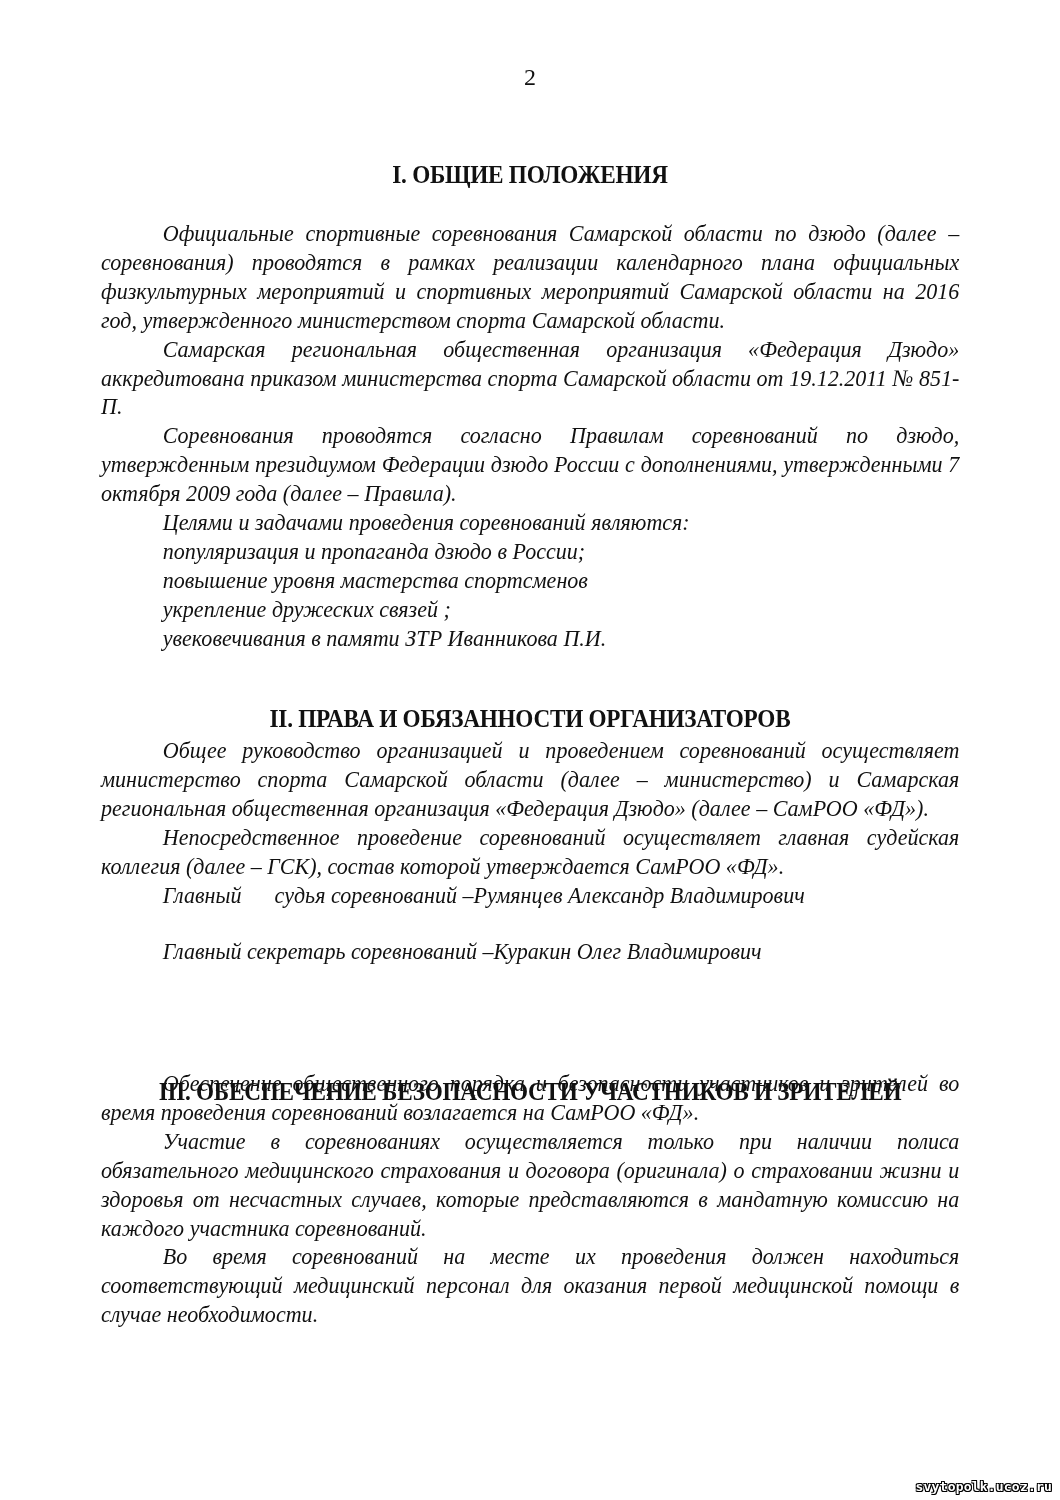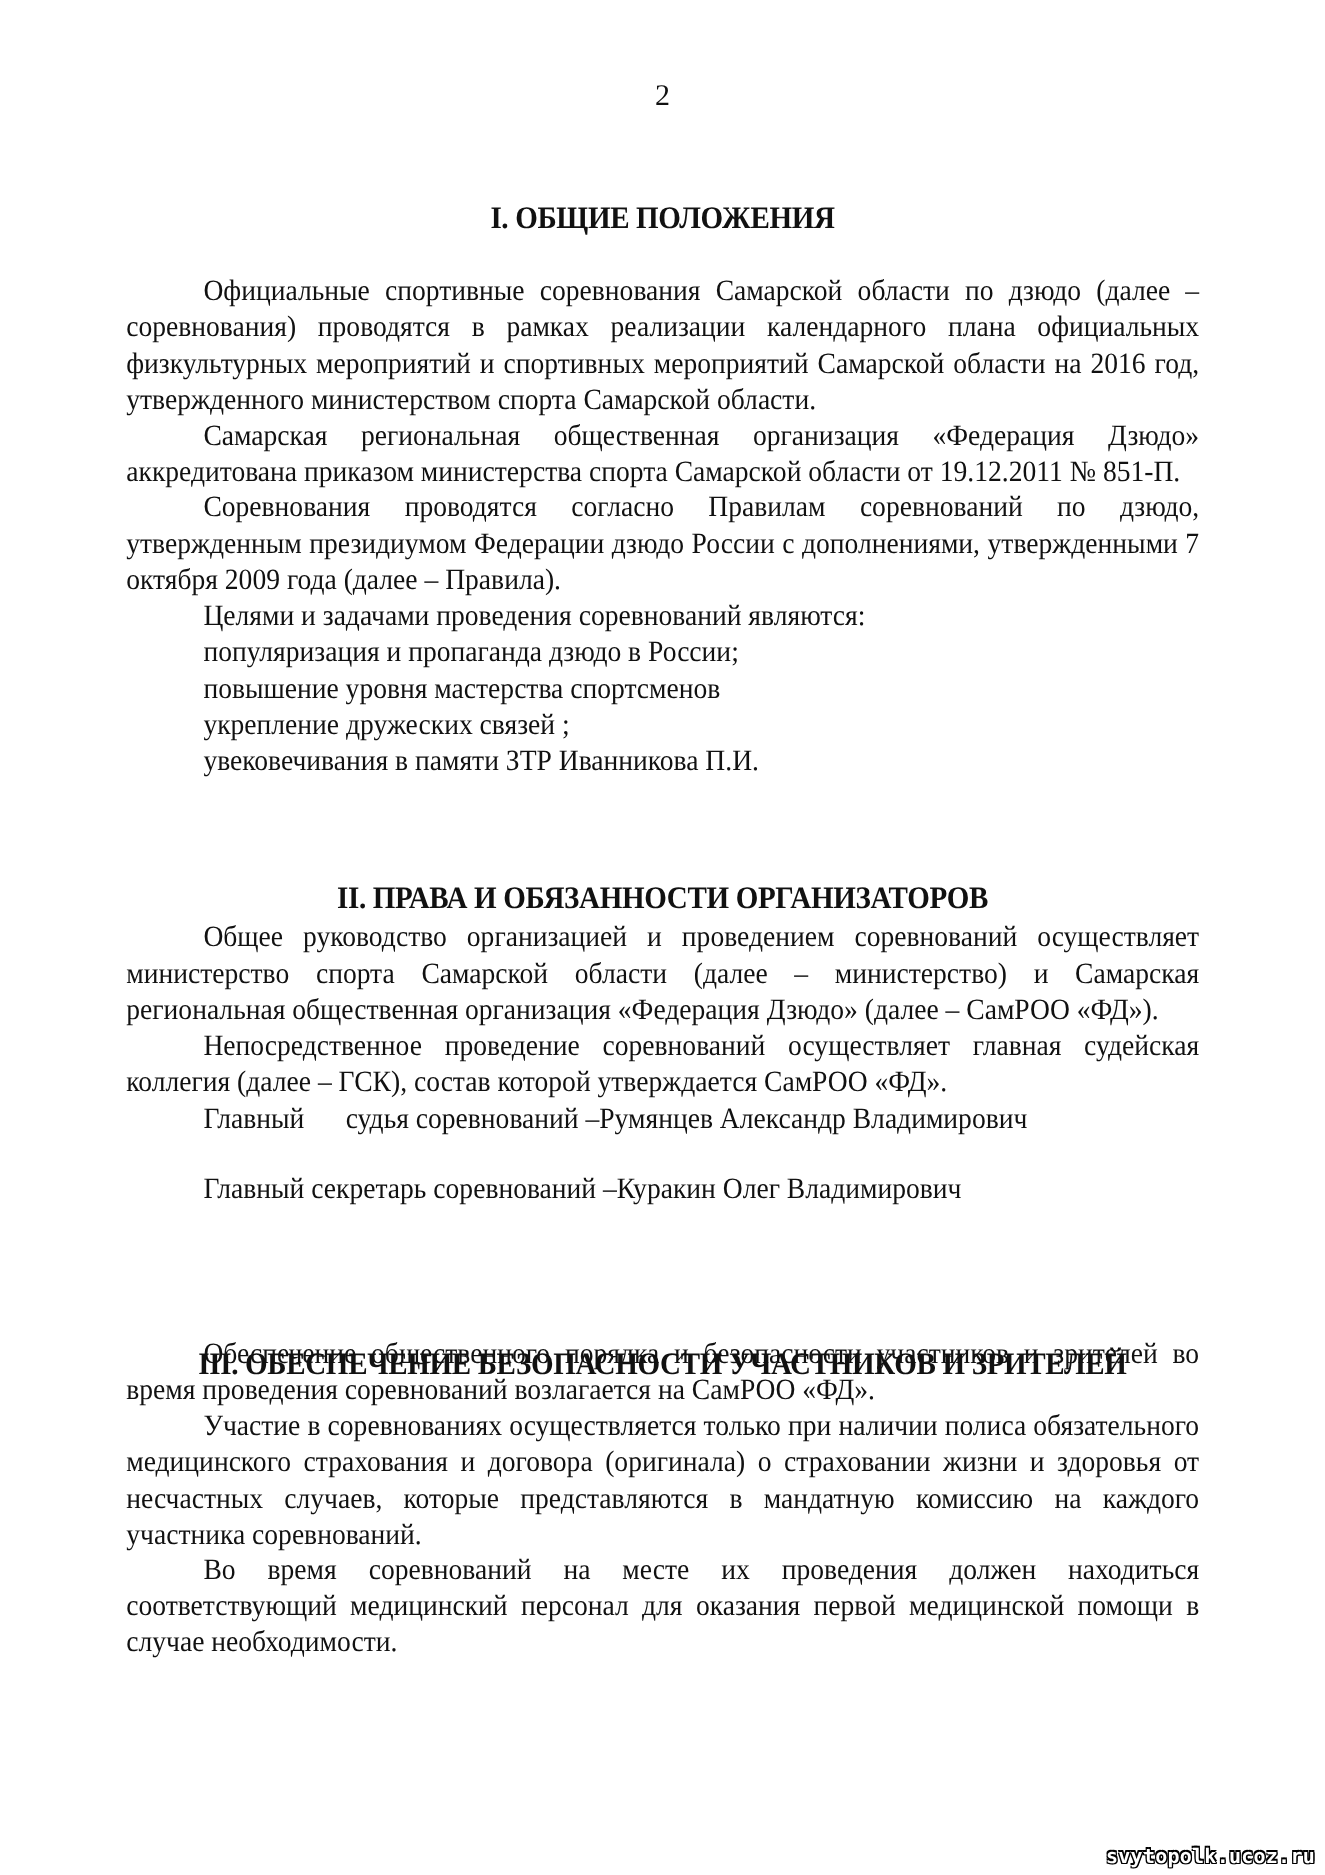--- a/index.html
+++ b/index.html
@@ -5,41 +5,41 @@
   html, body { margin: 0; padding: 0; background: #ffffff; }
   body {
     width: 1060px; height: 1500px; position: relative; overflow: hidden;
     font-family: "Liberation Serif", serif; color: #111;
   }
   .page-number {
     position: absolute; top: 62px; left: 0; width: 1060px; text-align: center;
     font-size: 24px; line-height: 30px;
   }
   .content {
-    position: absolute; left: 101px; width: 858px;
+    position: absolute; left: 101px; width: 858px; font-style: italic;
   }
   .heading {
     position: absolute; left: 101px; width: 858px; text-align: center;
     font-weight: bold; font-size: 25px; letter-spacing: -0.3px;
     transform: scaleX(0.93); transform-origin: center;
     line-height: 30px; white-space: nowrap;
   }
   .para {
     font-size: 23.6px; line-height: 28.9px; text-align: justify;
     text-align-last: left; margin: 0;
     transform: scaleX(0.935); transform-origin: left; width: 918px;
   }
   .para.indent { text-indent: 66px; }
   .line {
     font-size: 23.6px; line-height: 28.9px; margin: 0; padding-left: 66px;
     white-space: pre; transform: scaleX(0.935); transform-origin: left;
   }
   .watermark {
     position: absolute; right: 8px; bottom: 6px;
-    font-family: "DejaVu Sans Mono", monospace; font-weight: bold; font-size: 16px;
+    font-family: "DejaVu Sans Mono", monospace; font-weight: bold; font-size: 13px;
     color: #ffffff; letter-spacing: 0.2px;
     text-shadow: -1px -1px 0 #000, 1px -1px 0 #000, -1px 1px 0 #000, 1px 1px 0 #000, 0 1px 0 #000, 1px 0 0 #000;
     text-align: right;
   }
 </style>
 </head>
 <body>
 
 <div class="page-number">2</div>
 

